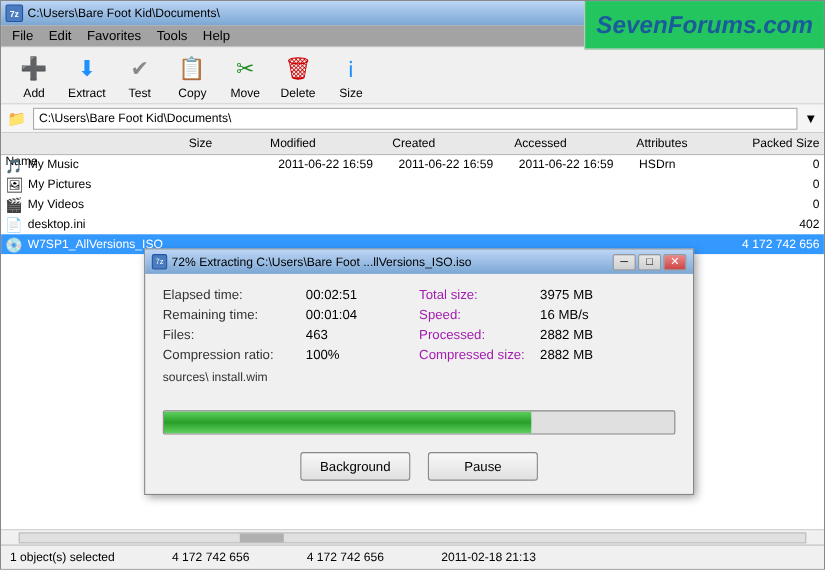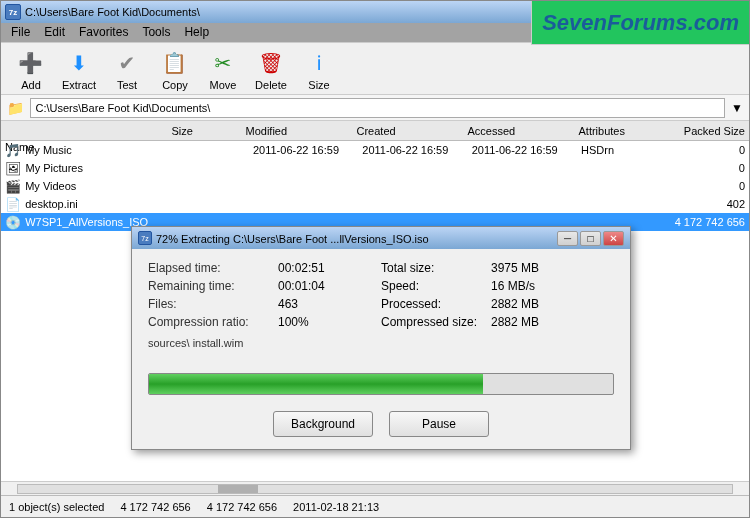--- a/index.html
+++ b/index.html
@@ -211,21 +211,21 @@
     .file-packed { width: 100px; text-align: right; }
 
     
     .status-bar {
       background: #f0f0f0;
       height: 22px;
       border-top: 1px solid #bbb;
       display: flex;
       align-items: center;
       padding: 0 8px;
-      gap: 16px;
+      gap: 52px;
       font-size: 11px;
     }
 
     
     .h-scrollbar {
       height: 14px;
       background: #f0f0f0;
       border-top: 1px solid #ccc;
       display: flex;
       align-items: center;
@@ -292,21 +292,21 @@
     .dialog-label {
       width: 130px;
       color: #333;
     }
     .dialog-value {
       flex: 1;
       color: #000;
     }
     .dialog-label-right {
       width: 110px;
-      color: #000000;
+      color: #a21caf;
     }
     .dialog-row-pair {
       display: flex;
       margin-bottom: 4px;
     }
     .dialog-col {
       flex: 1;
       display: flex;
     }
     .current-file-section {

